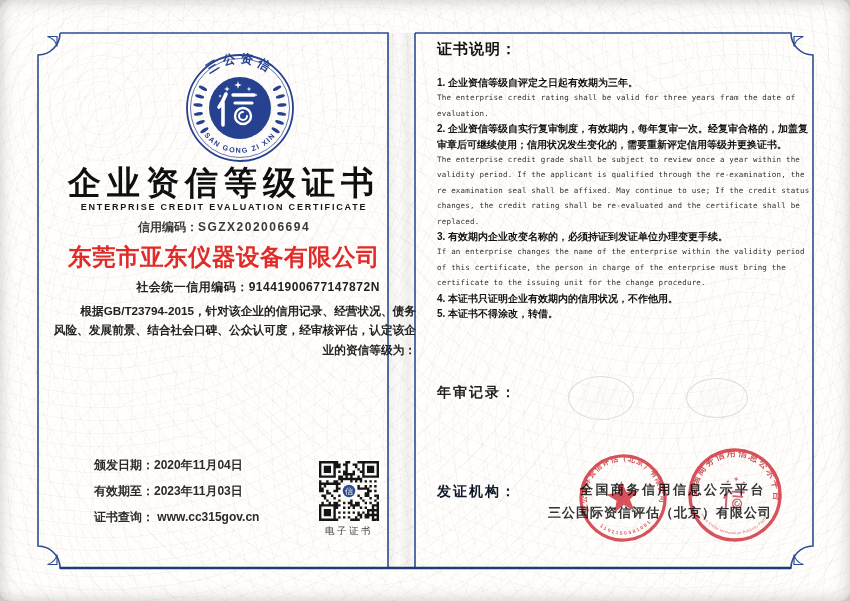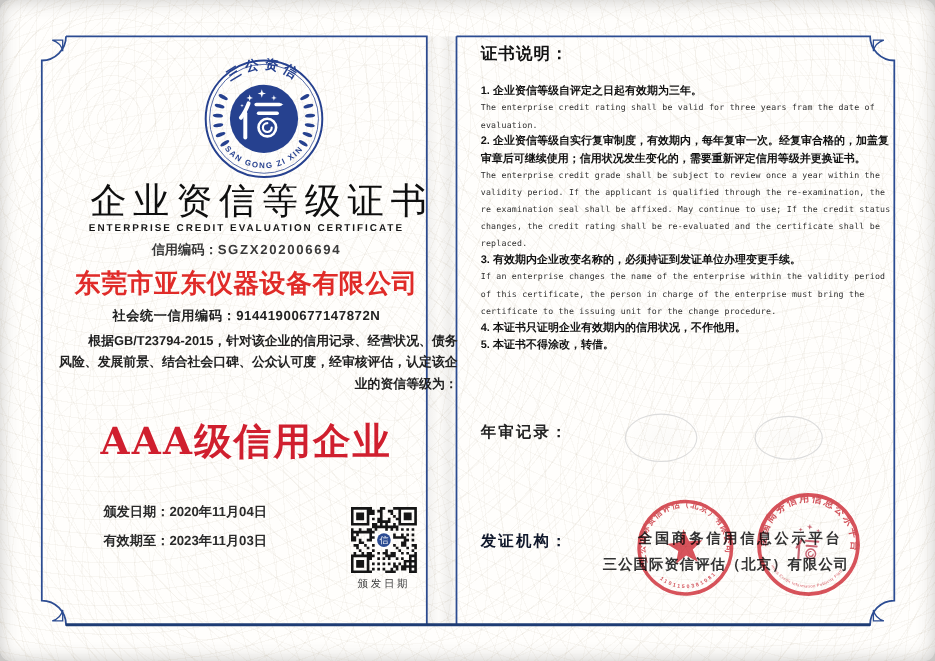--- a/index.html
+++ b/index.html
@@ -15,26 +15,26 @@
       repeating-radial-gradient(circle at 88% 72%, rgba(190,178,155,.09) 0 1px, transparent 1px 14px),
       repeating-radial-gradient(circle at 22% 86%, rgba(190,178,155,.08) 0 1px, transparent 1px 16px);}
   svg.frame{position:absolute;left:0;top:0;pointer-events:none;}
   .fold{position:absolute;left:388px;top:33px;width:27px;height:535px;
         background:linear-gradient(90deg,rgba(0,0,0,.055),rgba(0,0,0,.01) 40%,rgba(0,0,0,.06) 75%,rgba(0,0,0,.01));}
   .page-left{position:absolute;left:38px;top:33px;width:372px;height:535px;}
   .page-right{position:absolute;left:420px;top:26px;width:393px;height:535px;}
   .abs{position:absolute;}
   .ctr{left:0;width:100%;text-align:center;}
   .emblem{left:147px;top:20px;width:110px;height:110px;}
-  .title{top:128px;font-size:33px;font-weight:400;letter-spacing:6px;color:#0f0f0f;margin:0;padding-left:14px;}
+  .title{top:128px;font-size:33px;font-weight:700;letter-spacing:6px;color:#0f0f0f;margin:0;}
   .subtitle{top:169px;font-size:9px;font-weight:700;letter-spacing:1.8px;color:#161616;}
   .codeline{top:186px;font-size:12px;font-weight:700;color:#3a3a3a;}
   .codeline .val{letter-spacing:1.5px;}
   .company{top:208px;font-size:23.5px;font-weight:900;letter-spacing:.5px;color:#e02b28;margin:0;}
-  .uscc{top:246px;font-size:12px;font-weight:700;letter-spacing:.5px;color:#222;}
+  .uscc{top:246px;font-size:12px;font-weight:700;letter-spacing:.5px;color:#222;padding-left:34px;}
   .bodytext{left:14px;top:268px;width:364px;font-size:11.7px;font-weight:600;line-height:19.3px;
             color:#222;text-indent:2em;text-align:right;margin:0;}
   .rating{top:346px;font-size:34px;font-weight:700;letter-spacing:2px;color:#d01f2e;
           font-family:"DejaVu Serif","Liberation Serif",serif;margin:0;}
   .dates{left:56px;top:424px;font-size:12px;font-weight:700;color:#2a2a2a;}
   .dates .row{margin-bottom:9px;white-space:nowrap;}
   .qr{left:281px;top:428px;width:60px;height:60px;}
   .qr-caption{left:271px;top:492px;width:80px;text-align:center;font-size:9.5px;letter-spacing:2.5px;
               color:#3c3c3c;font-family:"DejaVu Serif","Liberation Serif",serif;}
   .heading{left:17px;top:14px;font-size:15px;font-weight:700;letter-spacing:1px;color:#111;}
@@ -137,40 +137,42 @@
     </div>
 
     <h2 class="abs ctr company">东莞市亚东仪器设备有限公司</h2>
 
     <div class="abs ctr uscc">
       <span>社会统一信用编码：</span><span>91441900677147872N</span>
     </div>
 
     <p class="abs bodytext">根据GB/T23794-2015，针对该企业的信用记录、经营状况、债务风险、发展前景、结合社会口碑、公众认可度，经审核评估，认定该企业的资信等级为：</p>
 
-    <p class="abs ctr rating">AAA级信用企业</p>
 
     <div class="abs dates">
       <div class="row">
         <span>颁发日期：</span><span>2020年11月04日</span>
       </div>
       <div class="row">
         <span>有效期至：</span><span>2023年11月03日</span>
+      </div>
+      <div class="row">
+        <span>证书查询：</span>&nbsp;<span>www.cc315gov.cn</span>
       </div>
     </div>
 
     <div class="abs qr">
       <svg width="60" height="60" viewBox="0 0 25 25">
         <path id="qr-dark" fill="#151515" d="M7 0h1v1h-1zM11 0h1v1h-1zM12 0h1v1h-1zM16 0h1v1h-1zM17 0h1v1h-1zM7 1h1v1h-1zM8 1h1v1h-1zM10 1h1v1h-1zM11 1h1v1h-1zM14 1h1v1h-1zM15 1h1v1h-1zM7 2h1v1h-1zM8 2h1v1h-1zM11 2h1v1h-1zM15 2h1v1h-1zM11 3h1v1h-1zM16 3h1v1h-1zM8 4h1v1h-1zM10 4h1v1h-1zM11 4h1v1h-1zM14 4h1v1h-1zM17 4h1v1h-1zM10 5h1v1h-1zM11 5h1v1h-1zM12 5h1v1h-1zM13 5h1v1h-1zM14 5h1v1h-1zM8 6h1v1h-1zM9 6h1v1h-1zM11 6h1v1h-1zM13 6h1v1h-1zM16 6h1v1h-1zM8 7h1v1h-1zM9 7h1v1h-1zM10 7h1v1h-1zM11 7h1v1h-1zM12 7h1v1h-1zM13 7h1v1h-1zM14 7h1v1h-1zM15 7h1v1h-1zM16 7h1v1h-1zM17 7h1v1h-1zM0 8h1v1h-1zM3 8h1v1h-1zM6 8h1v1h-1zM7 8h1v1h-1zM9 8h1v1h-1zM13 8h1v1h-1zM15 8h1v1h-1zM17 8h1v1h-1zM19 8h1v1h-1zM21 8h1v1h-1zM23 8h1v1h-1zM0 9h1v1h-1zM1 9h1v1h-1zM2 9h1v1h-1zM3 9h1v1h-1zM4 9h1v1h-1zM5 9h1v1h-1zM6 9h1v1h-1zM7 9h1v1h-1zM8 9h1v1h-1zM0 10h1v1h-1zM2 10h1v1h-1zM7 10h1v1h-1zM16 10h1v1h-1zM19 10h1v1h-1zM21 10h1v1h-1zM23 10h1v1h-1zM0 11h1v1h-1zM1 11h1v1h-1zM7 11h1v1h-1zM8 11h1v1h-1zM16 11h1v1h-1zM17 11h1v1h-1zM18 11h1v1h-1zM19 11h1v1h-1zM20 11h1v1h-1zM0 12h1v1h-1zM1 12h1v1h-1zM3 12h1v1h-1zM6 12h1v1h-1zM7 12h1v1h-1zM20 12h1v1h-1zM21 12h1v1h-1zM23 12h1v1h-1zM3 13h1v1h-1zM4 13h1v1h-1zM19 13h1v1h-1zM20 13h1v1h-1zM1 14h1v1h-1zM2 14h1v1h-1zM5 14h1v1h-1zM8 14h1v1h-1zM16 14h1v1h-1zM19 14h1v1h-1zM20 14h1v1h-1zM23 14h1v1h-1zM24 14h1v1h-1zM2 15h1v1h-1zM6 15h1v1h-1zM17 15h1v1h-1zM21 15h1v1h-1zM24 15h1v1h-1zM3 16h1v1h-1zM8 16h1v1h-1zM13 16h1v1h-1zM18 16h1v1h-1zM23 16h1v1h-1zM1 17h1v1h-1zM4 17h1v1h-1zM6 17h1v1h-1zM7 17h1v1h-1zM10 17h1v1h-1zM12 17h1v1h-1zM13 17h1v1h-1zM15 17h1v1h-1zM16 17h1v1h-1zM19 17h1v1h-1zM21 17h1v1h-1zM24 17h1v1h-1zM7 18h1v1h-1zM8 18h1v1h-1zM13 18h1v1h-1zM14 18h1v1h-1zM15 18h1v1h-1zM16 18h1v1h-1zM22 18h1v1h-1zM23 18h1v1h-1zM24 18h1v1h-1zM7 19h1v1h-1zM10 19h1v1h-1zM12 19h1v1h-1zM14 19h1v1h-1zM17 19h1v1h-1zM19 19h1v1h-1zM22 19h1v1h-1zM24 19h1v1h-1zM20 20h1v1h-1zM21 20h1v1h-1zM22 20h1v1h-1zM23 20h1v1h-1zM24 20h1v1h-1zM8 21h1v1h-1zM10 21h1v1h-1zM12 21h1v1h-1zM14 21h1v1h-1zM16 21h1v1h-1zM18 21h1v1h-1zM20 21h1v1h-1zM22 21h1v1h-1zM24 21h1v1h-1zM16 22h1v1h-1zM17 22h1v1h-1zM19 22h1v1h-1zM20 22h1v1h-1zM21 22h1v1h-1zM22 22h1v1h-1zM23 22h1v1h-1zM24 22h1v1h-1zM8 23h1v1h-1zM10 23h1v1h-1zM12 23h1v1h-1zM15 23h1v1h-1zM17 23h1v1h-1zM19 23h1v1h-1zM20 23h1v1h-1zM22 23h1v1h-1zM24 23h1v1h-1zM7 24h1v1h-1zM13 24h1v1h-1zM14 24h1v1h-1zM15 24h1v1h-1zM16 24h1v1h-1zM22 24h1v1h-1zM23 24h1v1h-1zM24 24h1v1h-1zM0 0h7v7h-7z M1 1h5v5h-5z M2 2h3v3h-3zM18 0h7v7h-7z M19 1h5v5h-5z M20 2h3v3h-3zM0 18h7v7h-7z M1 19h5v5h-5z M2 20h3v3h-3z" fill-rule="evenodd"></path>
         <circle cx="12.5" cy="12.5" r="3.1" fill="#ffffff"></circle>
         <circle cx="12.5" cy="12.5" r="2.6" fill="#2c4c92"></circle>
         <text x="12.5" y="13.7" font-size="3.4" fill="#ffffff" text-anchor="middle">信</text>
       </svg>
     </div>
-    <div class="abs qr-caption">颁发日期</div>
+    <div class="abs qr-caption">电子证书</div>
   </div>
 
   <div class="page-right">
 
     <div class="abs heading">证书说明：</div>
 
     <div class="abs items">
       <div class="item">
         <p class="zh">1. 企业资信等级自评定之日起有效期为三年。</p>
         <p class="en">The enterprise credit rating shall be valid for three years fram the date of evaluation.</p>

